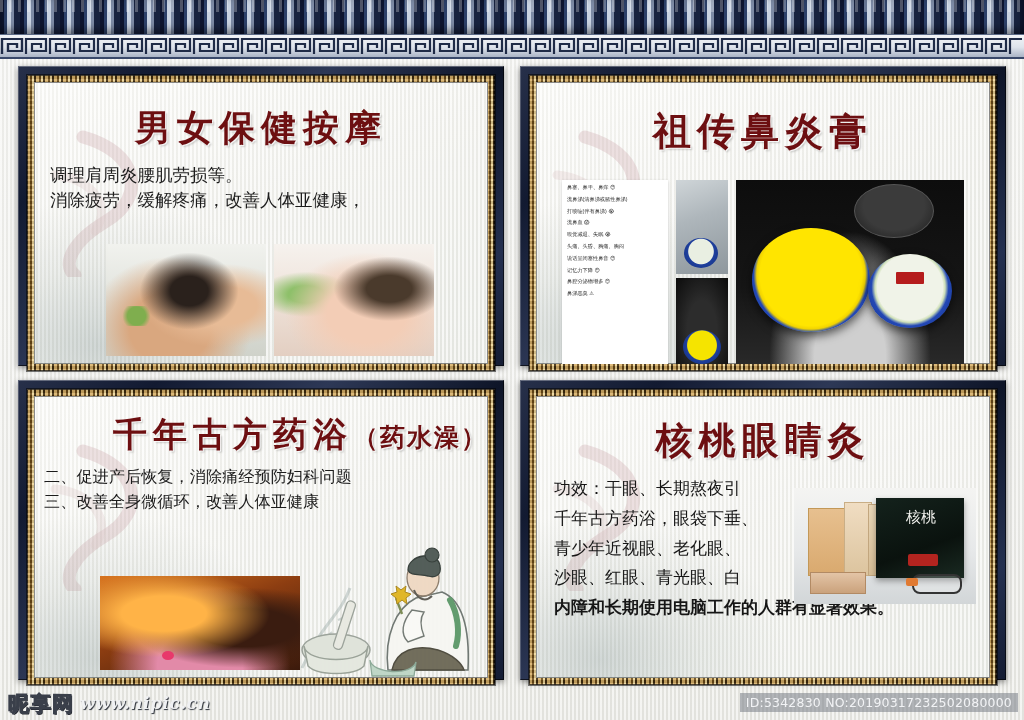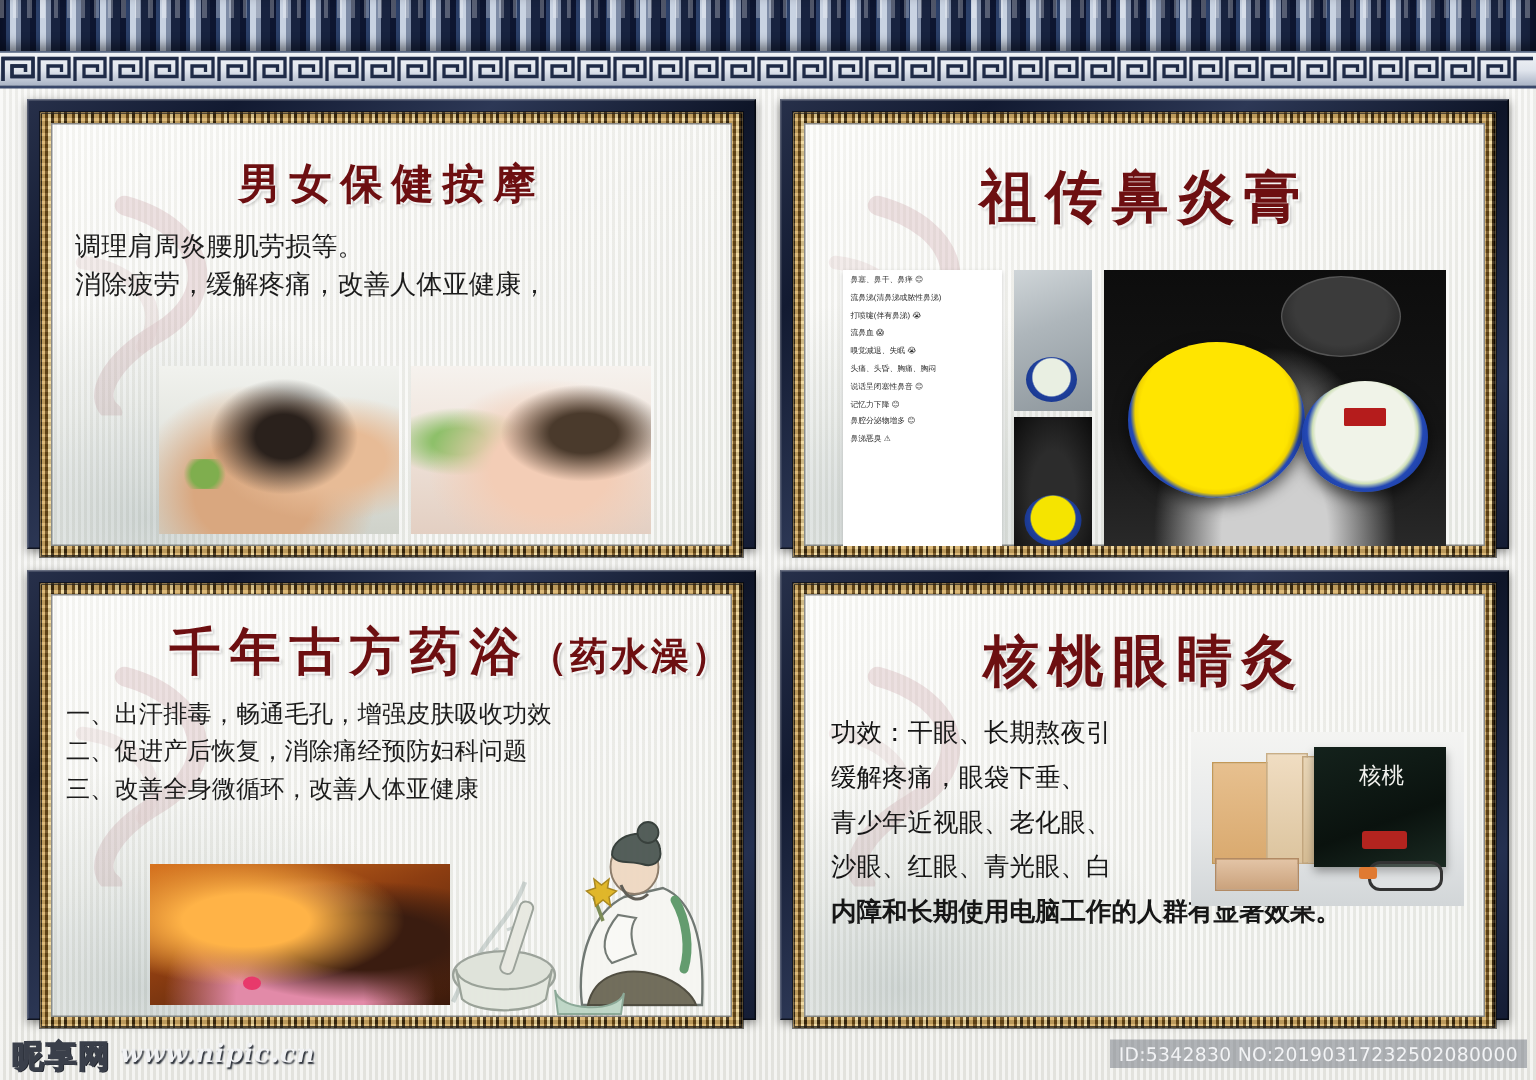--- a/index.html
+++ b/index.html
@@ -101,21 +101,21 @@
   .ptitle{
     position:relative;z-index:4;
     text-align:center;
     color:#6d0f11;
     font-family:"DejaVu Serif","Liberation Serif",serif;
     font-weight:bold;
     letter-spacing:6px;
     text-shadow:1px 1px 0 rgba(255,255,255,.8), 2px 2px 2px rgba(0,0,0,.18);
     white-space:nowrap;
   }
-  .t-massage{font-size:28px;margin:22px 0 0 0;}
+  .t-massage{font-size:36px;margin:22px 0 0 0;}
   .t-nose{font-size:38px;margin:24px 0 0 0;}
   .t-bath{font-size:34px;margin:16px 0 0 0;text-align:right;}
   .t-bath .sub{font-size:25px;letter-spacing:2px;}
   .t-walnut{font-size:37px;margin:20px 0 0 0;}
 
   
   .body-text{
     position:relative;z-index:4;
     color:#1c1c1c;font-size:17.5px;line-height:1.45;
     padding:0 16px;margin-top:10px;
@@ -372,21 +372,20 @@
           <svg class="swirl" viewBox="0 0 140 150">
             <path d="M40 10 C95 25 105 70 62 95 C30 114 18 138 32 148" fill="none" stroke="#c9a0a5" stroke-width="13" opacity=".55" stroke-linecap="round"></path>
             <path d="M12 48 C48 52 70 78 52 104" fill="none" stroke="#d3b2b5" stroke-width="9" opacity=".4" stroke-linecap="round"></path>
           </svg>
 
           <div class="ptitle t-bath">
             <span>千年古方药浴</span><span class="sub">（药水澡）</span>
           </div>
 
           <ul class="bath-list">
-            <li>一、出汗排毒，畅通毛孔，增强皮肤吸收功效</li>
             <li>二、促进产后恢复，消除痛经预防妇科问题</li>
             <li>三、改善全身微循环，改善人体亚健康</li>
           </ul>
 
           <svg class="herb" viewBox="0 0 190 150">
 
             <path d="M10 140 C30 95 48 88 58 60" fill="none" stroke="#9aa9a6" stroke-width="3" opacity=".45"></path>
             <path d="M22 120 L40 104 M34 112 L48 118 M46 92 L60 86" stroke="#9aa9a6" stroke-width="2" opacity=".45"></path>
 
             <ellipse cx="44" cy="122" rx="34" ry="16" fill="#dfe3da" stroke="#9aa199" stroke-width="1.5"></ellipse>
@@ -426,21 +425,21 @@
         <div class="canvas">
           <svg class="swirl" viewBox="0 0 140 150">
             <path d="M40 10 C95 25 105 70 62 95 C30 114 18 138 32 148" fill="none" stroke="#c9a0a5" stroke-width="13" opacity=".55" stroke-linecap="round"></path>
             <path d="M12 48 C48 52 70 78 52 104" fill="none" stroke="#d3b2b5" stroke-width="9" opacity=".4" stroke-linecap="round"></path>
           </svg>
 
           <div class="ptitle t-walnut">核桃眼睛灸</div>
 
           <div class="walnut-text">
             <div>功效：干眼、长期熬夜引</div>
-            <div>缓解疼痛，眼袋下垂、</div>
+            <div>千年古方药浴，眼袋下垂、</div>
             <div>青少年近视眼、老化眼、</div>
             <div>沙眼、红眼、青光眼、白</div>
             <div class="wide">内障和长期使用电脑工作的人群有显著效果。</div>
           </div>
 
           <div class="photo ph-walnut">
             <div class="bag1"></div>
             <div class="bag2"></div>
             <div class="bag3"></div>
             <div class="box">

